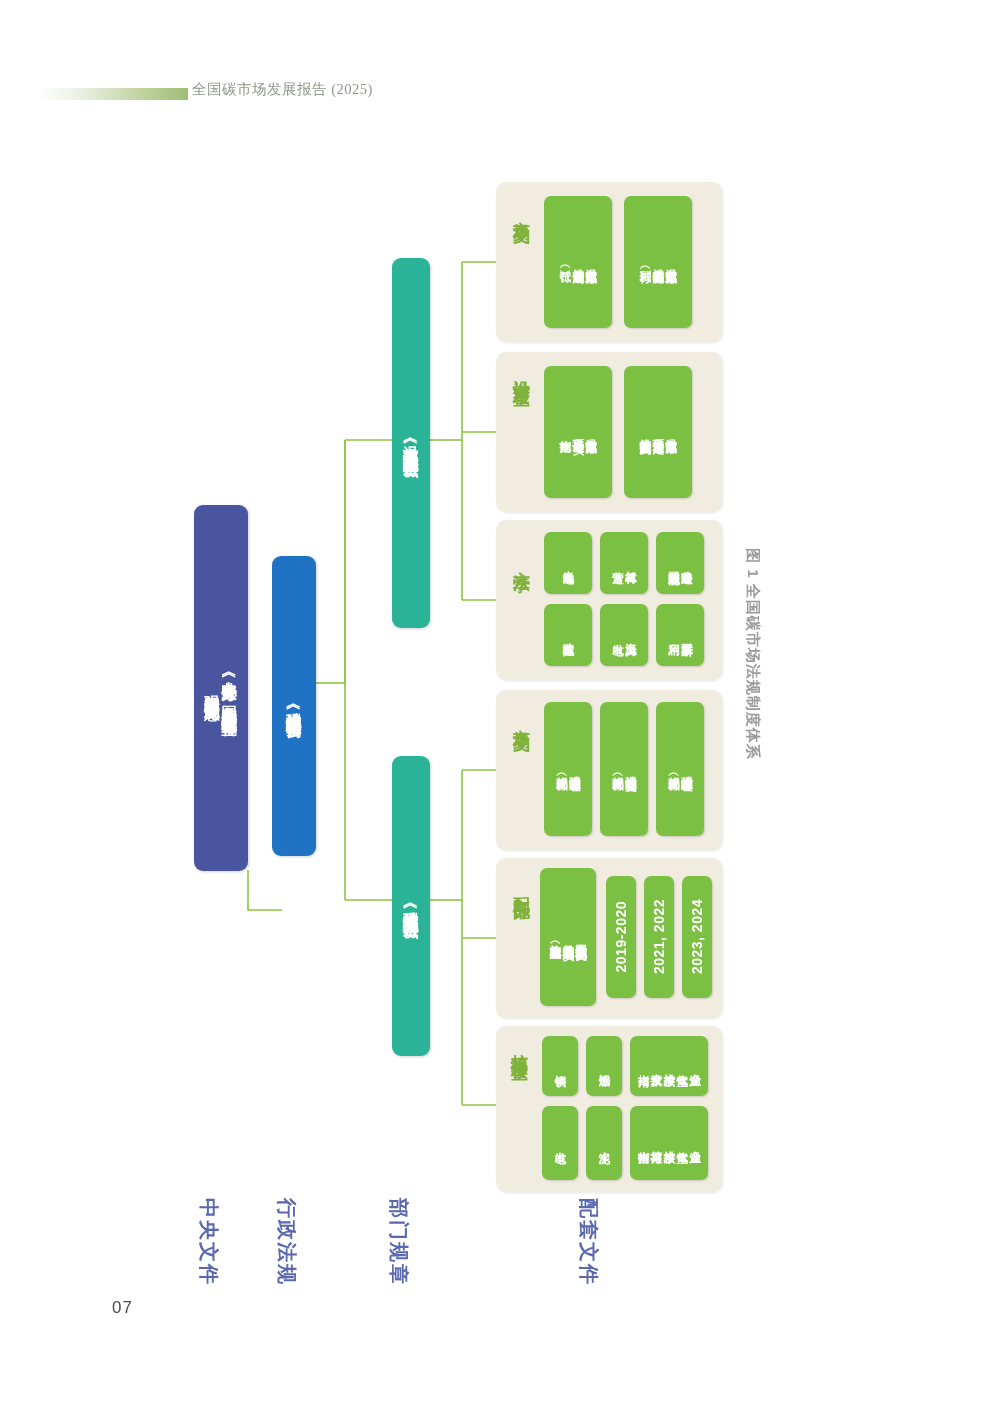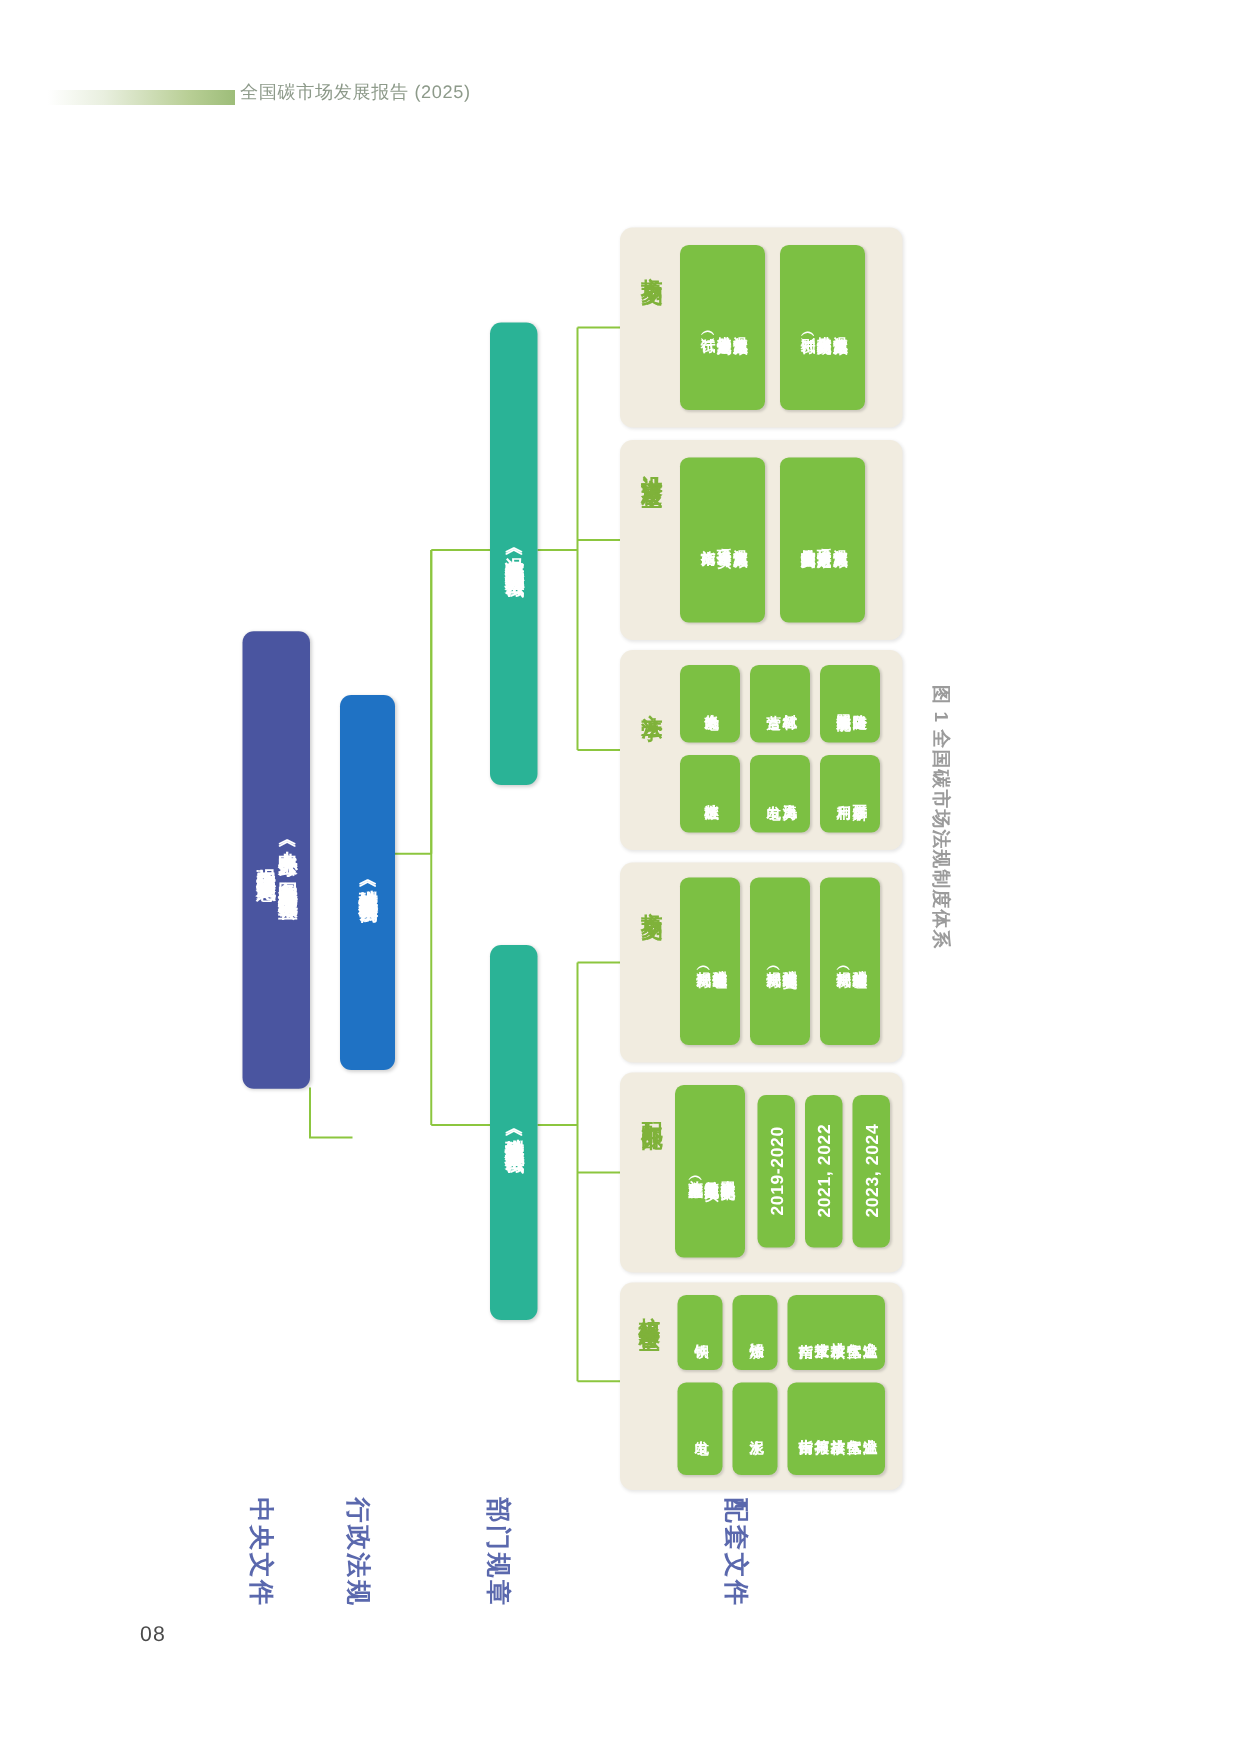--- a/index.html
+++ b/index.html
@@ -6,21 +6,21 @@
   html, body { margin:0; padding:0; }
   body {
     width:1000px; height:1404px;
     background:#ffffff;
     font-family:"Liberation Sans", sans-serif;
     position:relative;
     overflow:hidden;
   }
 
   
-  .runhead { position:absolute; left:0; top:64px; width:901px; height:30px; }
+  .runhead { position:absolute; left:0; top:80px; width:901px; height:30px;font-family:Liberation Serif, serif; }
   .runhead .bar {
     position:absolute; left:38px; top:8px; width:150px; height:12px;
     background:linear-gradient(to right,#ffffff 0%, #e9efdf 30%, #b9cf96 75%, #9dbd79 100%);
   }
   .runhead .rh-title {
     position:absolute; left:192px; top:0px;
     font-size:14.5px; color:#8d9a8a; letter-spacing:0.5px; white-space:nowrap;
   }
 
   
@@ -271,13 +271,13 @@
   </div>
 </div>
 
 <div class="catlabel" style="left:222px; top:1198px;">中央文件</div>
 <div class="catlabel" style="left:300px; top:1198px;">行政法规</div>
 <div class="catlabel" style="left:412px; top:1198px;">部门规章</div>
 <div class="catlabel" style="left:602px; top:1198px;">配套文件</div>
 
 <div class="caption">图 1  全国碳市场法规制度体系</div>
 
-<div class="pagenum">08</div>
+<div class="pagenum">07</div>
 
 </body></html>

